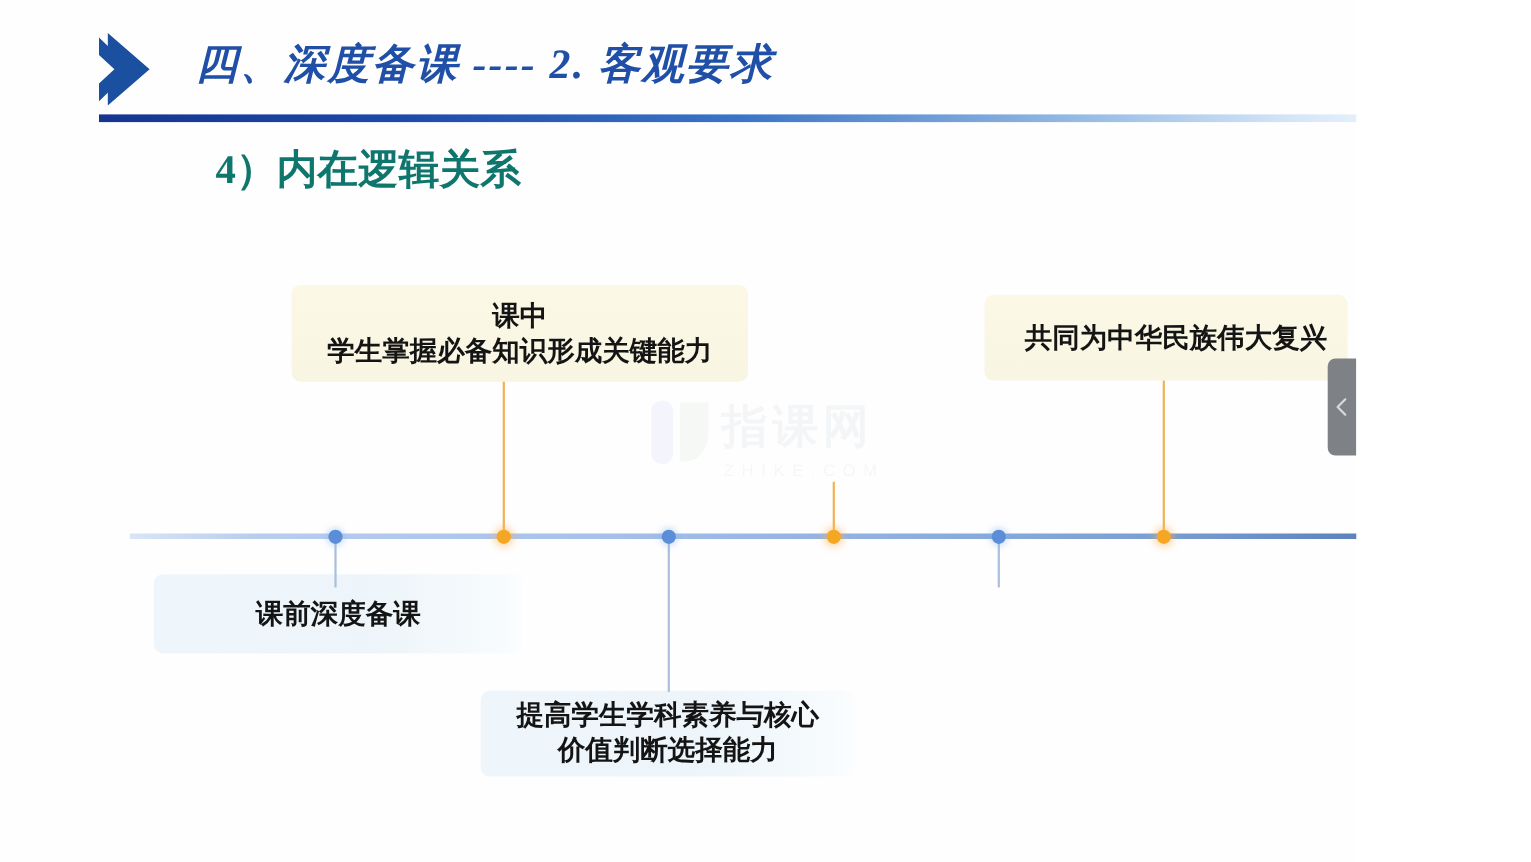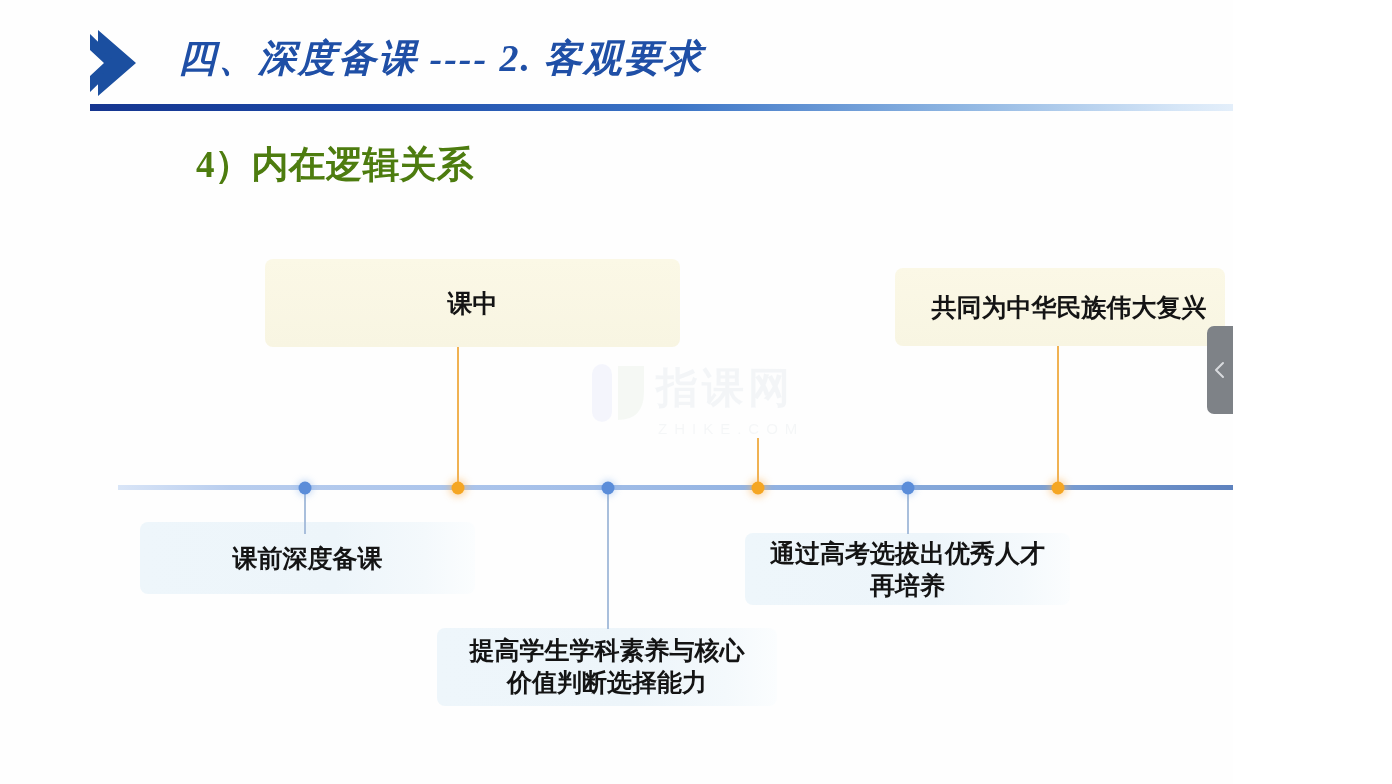--- a/index.html
+++ b/index.html
@@ -54,25 +54,25 @@
     height: 7px;
     background: linear-gradient(to right,
       #15358f 0%, #1c49a8 22%, #3b74c6 48%,
       #8fb6e2 72%, #d6e6f7 90%, #f4f9fe 100%);
   }
 
   
   #sub-heading {
     position: absolute;
     left: 196px;
-    top: 140px;
+    top: 129px;
     font-family: "Liberation Serif", "DejaVu Serif", serif;
     font-size: 37px;
     font-weight: bold;
-    color: #4d7c0f;
+    color: #0f766e;
     white-space: nowrap;
   }
 
   
   #watermark {
     position: absolute;
     left: 588px;
     top: 358px;
     width: 250px;
     height: 95px;
@@ -206,42 +206,37 @@
         <path d="M30 4 L56 4 L56 30 Q56 58 30 58 Z" fill="#edf4ec"></path>
       </svg>
     </div>
     <div class="wm-cn">指课网</div>
     <div class="wm-en">ZHIKE.COM</div>
   </div>
 
   <div class="card cream" style="left:265px; top:259px; width:415px; height:88px;">
     <div class="card-text">
       <div>课中</div>
+      <div>学生掌握必备知识形成关键能力</div>
     </div>
   </div>
 
   <div class="card cream" style="left:895px; top:268px; width:330px; height:78px;padding-left:32px;">
     <div class="card-text">
       <div>共同为中华民族伟大复兴</div>
     </div>
   </div>
 
 
   <div class="card sky fade-right" style="left:140px; top:522px; width:335px; height:72px;justify-content:flex-end;">
     <div class="card-text">
       <div>课前深度备课</div>
     </div>
   </div>
 
-  <div class="card sky fade-right" style="left:745px; top:533px; width:325px; height:72px;">
-    <div class="card-text">
-      <div>通过高考选拔出优秀人才</div>
-      <div>再培养</div>
-    </div>
-  </div>
 
   <div class="card sky fade-right" style="left:437px; top:628px; width:340px; height:78px;font-family:Liberation Serif, serif;">
     <div class="card-text">
       <div>提高学生学科素养与核心</div>
       <div>价值判断选择能力</div>
     </div>
   </div>
 
   <div class="connector up" style="left:457px; top:347px; height:139px;"></div>
   <div class="connector up" style="left:757px; top:438px; height:49px;"></div>

